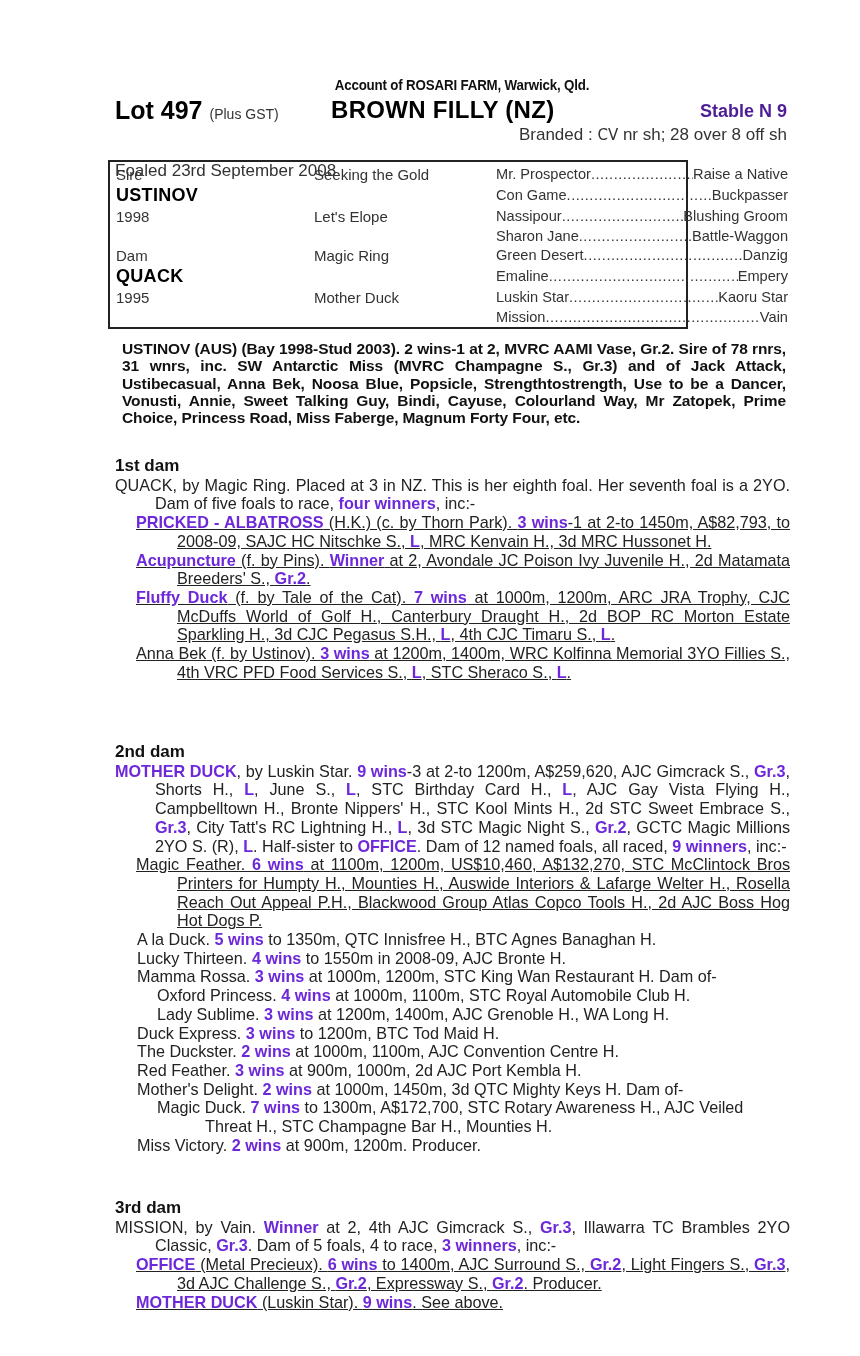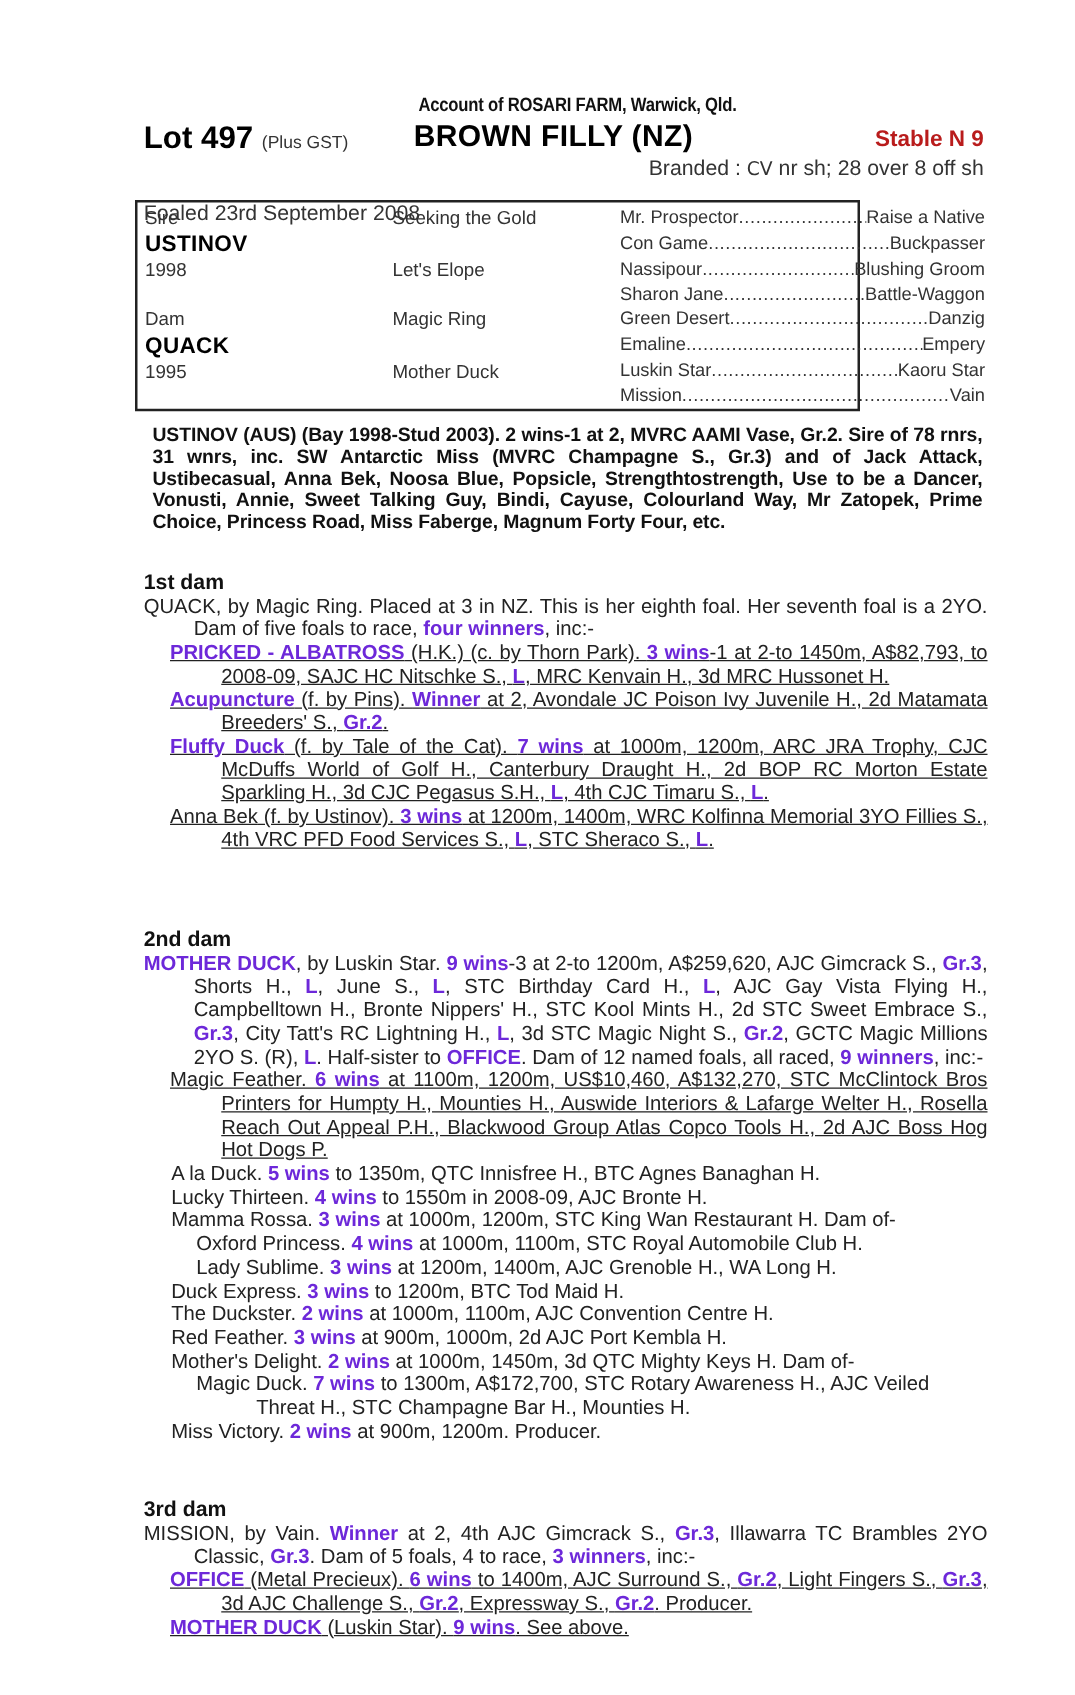--- a/index.html
+++ b/index.html
@@ -6,21 +6,21 @@
   body { width: 860px; height: 1356px; position: relative; overflow: hidden;
          font-family: "Liberation Sans", sans-serif; color: #1a1a1a; }
   .page { position: absolute; left: 115px; top: 76px; width: 682px; }
 
   .account { text-align: center; font-weight: bold; font-size: 15.5px; letter-spacing: -0.2px;
              transform: scaleX(0.86); transform-origin: center; color: #111; margin-left: 12px; }
   .title-row { position: relative; height: 28px; margin-top: 2px; }
   .lot { position: absolute; left: 0; top: 0; font-weight: bold; font-size: 25px; color: #000; }
   .lot .gst { font-weight: normal; font-size: 14px; color: #333; }
   .horse { position: absolute; left: 216px; top: 0; font-weight: bold; font-size: 24px; color: #000; letter-spacing: 0.3px; }
-  .stable { position: absolute; right: 10px; top: 5px; font-weight: bold; font-size: 18px; color: #b91c1c; }
+  .stable { position: absolute; right: 10px; top: 5px; font-weight: bold; font-size: 18px; color: #4c1d95; }
   .sub-row { position: relative; height: 22px; font-size: 17px; color: #333; }
   .foaled { position: absolute; left: 0; top: 1px; margin-top: 36px; }
   .branded { position: absolute; right: 10px; top: 1px; }
 
   .pedbox { position: absolute; left: 108px; top: 160px; width: 580px; height: 169px;
             border: 2px solid #222; box-sizing: border-box; }
   .pedcell { position: absolute; font-size: 15px; color: #333; white-space: nowrap; }
   .pedcell.name { font-weight: bold; font-size: 18px; color: #000; letter-spacing: 0.3px; }
   .gp { position: absolute; left: 386px; width: 292px; font-size: 14.6px; color: #333;
         display: flex; white-space: nowrap; }

